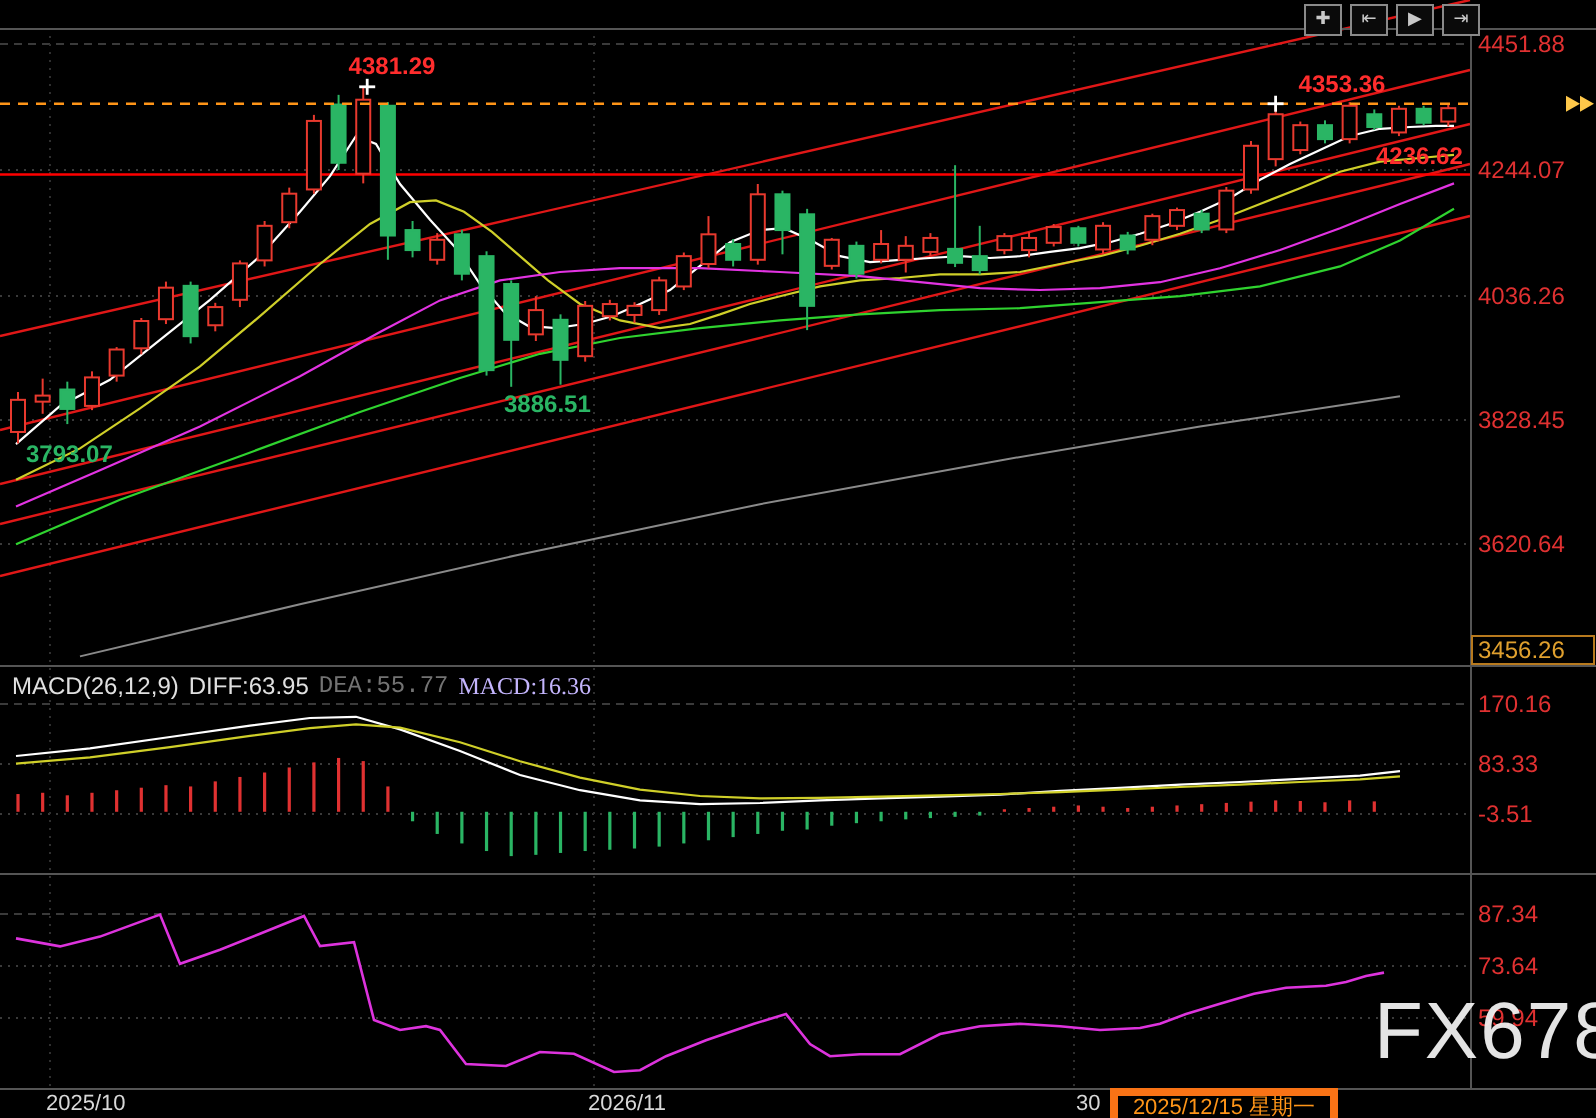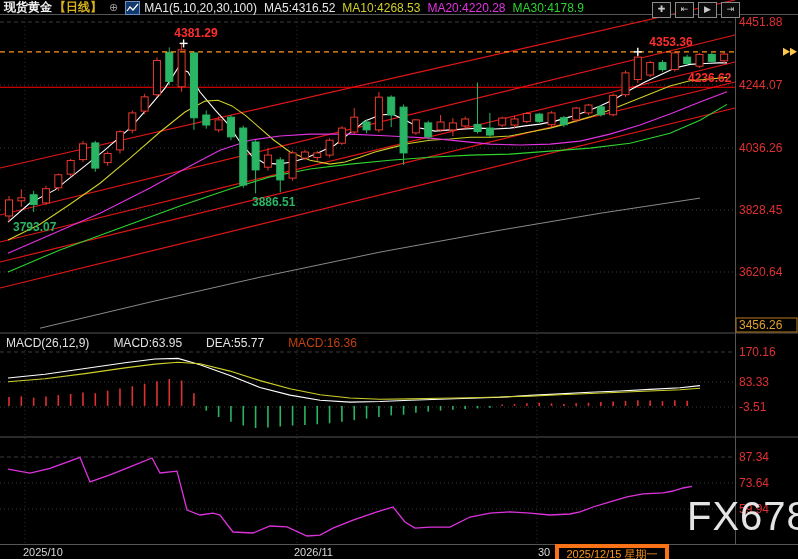--- a/index.html
+++ b/index.html
@@ -11,68 +11,53 @@
   .sym{color:#f2f2f2;font-weight:bold;}
   .per{color:#d8b21c;font-weight:bold;}
   .plus{color:#9a9a9a;font-size:11px;}
   .chart-ico{width:13px;height:12px;background:#123a6e;border:1px solid #6a8fc0;
        display:inline-block;position:relative;}
   .chart-ico svg{position:absolute;left:0;top:0;}
   .ma-set{color:#e8e8e8;}
   .btns{position:absolute;right:58px;top:2px;display:flex;gap:4px;z-index:6;}
   .tbtn{width:17px;height:14px;border:1px solid #8a8a8a;color:#c8c8c8;font-size:9px;
         line-height:13px;text-align:center;background:#0a0a0a;cursor:pointer;}
-  .phdr{position:absolute;left:6px;display:flex;gap:24px;font-size:12px;z-index:5;white-space:nowrap;}
+  .phdr{position:absolute;left:6px;display:flex;gap:5px;font-size:12px;z-index:5;white-space:nowrap;}
   .phdr .w{color:#e0e0e0;}
-  .phdr .y{color:#e5e5e5;}
-  .phdr .m{color:#c2410c;}
+  .phdr .y{color:#737373;font-family:Liberation Mono, monospace;}
+  .phdr .m{color:#c4b5fd;font-family:Liberation Serif, serif;}
   .xaxis{position:absolute;left:0;top:546px;width:640px;height:13px;font-size:11px;color:#d8d8d8;z-index:5;}
   .xlab{position:absolute;top:0;}
   .datebox{position:absolute;left:555px;top:-2px;width:106px;height:13px;border:4px solid #f97316;
         color:#ff9518;font-size:11px;text-align:center;line-height:13px;background:#000;}
   .wm{position:absolute;left:663px;top:494px;font-size:40px;letter-spacing:1px;
       color:rgba(240,240,240,.95);z-index:8;font-weight:500;margin-left:24px;}
   svg text{font-family:"Liberation Sans","DejaVu Sans",sans-serif;}
   .axlab{fill:#e03131;font-size:12px;}
   .ann-r{fill:#ff2d2d;font-size:12px;font-weight:bold;}
   .ann-g{fill:#2ab564;font-size:12px;font-weight:bold;}
   .bndbox{fill:#000;stroke:#b87a1e;}
   .bndtxt{fill:#e0a02e;font-size:12px;}
 </style>
 </head>
 <body>
 
 <div id="stage">
 
-  <div class="hdr">
-    <span class="sym">现货黄金</span>
-      <span class="per" style="margin-left:-5px">【日线】</span>
-    <span class="plus">⊕</span>
-    <span class="chart-ico">
-      <svg width="13" height="12">
-          <polyline points="1,9 4,5 7,8 12,2" stroke="#fff" stroke-width="1.2" fill="none"></polyline>
-        </svg>
-    </span>
-    <span class="ma-set" style="margin-left:-3px">MA1(5,10,20,30,100)</span>
-    <span style="color:#e8e8e8">MA5:4316.52</span>
-    <span style="color:#cfcf29">MA10:4268.53</span>
-    <span style="color:#e233e2">MA20:4220.28</span>
-    <span style="color:#2fd32f">MA30:4178.9</span>
-  </div>
 
   <div class="btns">
     <div class="tbtn">✚</div>
     <div class="tbtn">⇤</div>
     <div class="tbtn">▶</div>
     <div class="tbtn">⇥</div>
   </div>
 
   <div class="phdr" style="top:336px">
     <span class="w">MACD(26,12,9)</span>
-    <span class="w">MACD:63.95</span>
+    <span class="w">DIFF:63.95</span>
     <span class="y">DEA:55.77</span>
     <span class="m">MACD:16.36</span>
   </div>
 
 
   <svg id="chart" width="798" height="559" style="position:absolute;left:0;top:0">
     <g id="gen">
         <line x1="0" y1="22" x2="735" y2="22" stroke="#3a3a3a" stroke-dasharray="4,3"></line>
         <line x1="0" y1="85" x2="735" y2="85" stroke="#3a3a3a" stroke-dasharray="1,3"></line>
         <line x1="0" y1="148" x2="735" y2="148" stroke="#3a3a3a" stroke-dasharray="1,3"></line>

